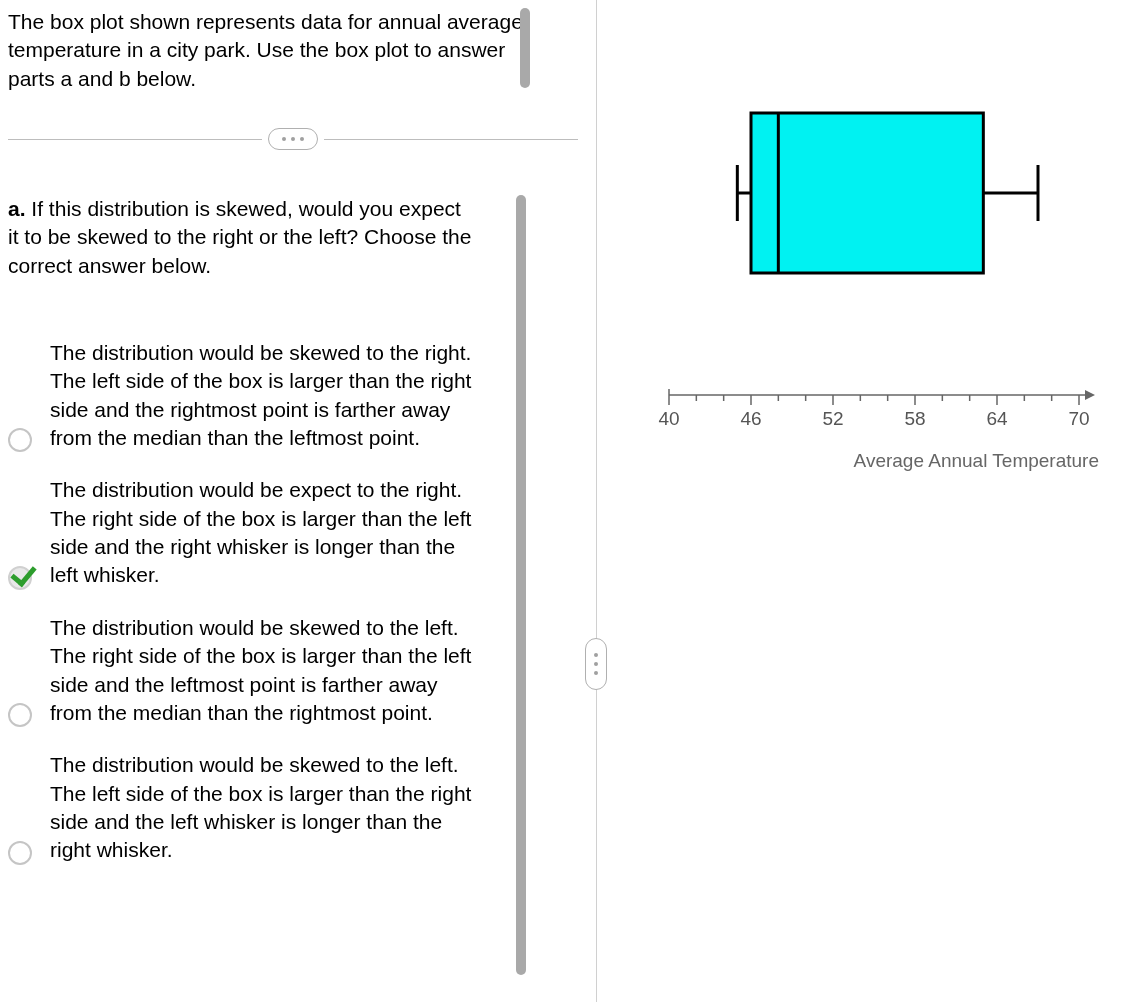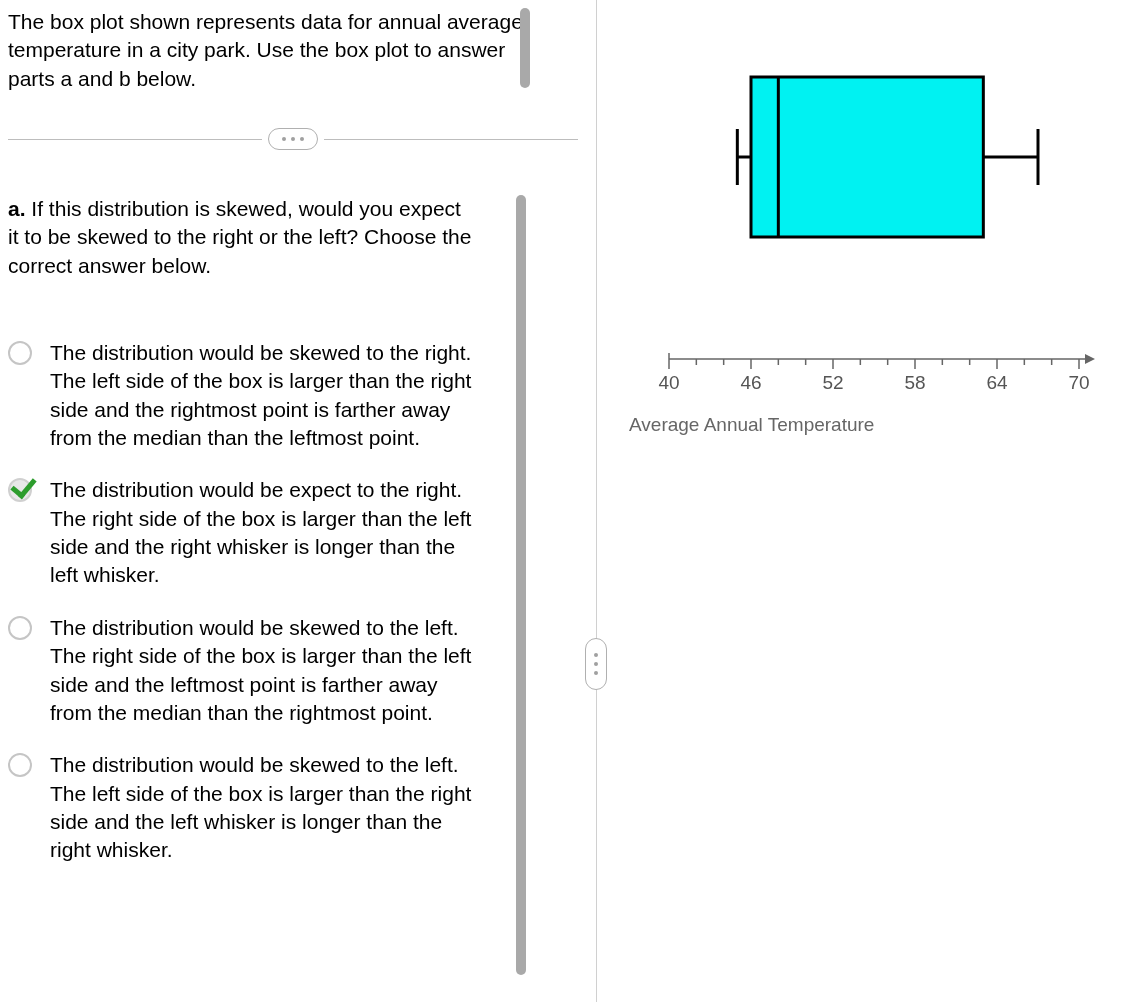--- a/index.html
+++ b/index.html
@@ -73,21 +73,21 @@
       margin-bottom: 59px;
     }
     .question-text b { font-weight: bold; }
     .options {
       display: flex;
       flex-direction: column;
       gap: 24px;
     }
     .option {
       display: flex;
-      align-items: flex-start;
+      align-items: flex-end;
       gap: 18px;
     }
     .radio {
       width: 24px;
       height: 24px;
       border: 2px solid #c5c5c5;
       border-radius: 50%;
       flex-shrink: 0;
       margin-top: 2px;
       position: relative;
@@ -147,39 +147,39 @@
       width: 4px;
       height: 4px;
       background: #a0a0a0;
       border-radius: 50%;
     }
     .right-panel {
       position: absolute;
       left: 596px;
       top: 0;
       width: 536px;
-      padding-top: 62px;
+      padding-top: 98px;
     }
     .chart-area {
       position: relative;
       width: 470px;
       height: 330px;
       margin: 0 auto;
     }
     .boxplot-svg {
       width: 470px;
       height: 190px;
     }
     .axis-svg {
       width: 470px;
       height: 60px;
       margin-top: 90px;
     }
     .axis-label {
-      text-align: left;
+      text-align: right;
       color: #666;
       font-size: 19px;
       margin-top: 2px;
     }
   </style>
 </head>
 <body>
 
 <div class="container">
   <div class="left-panel">

